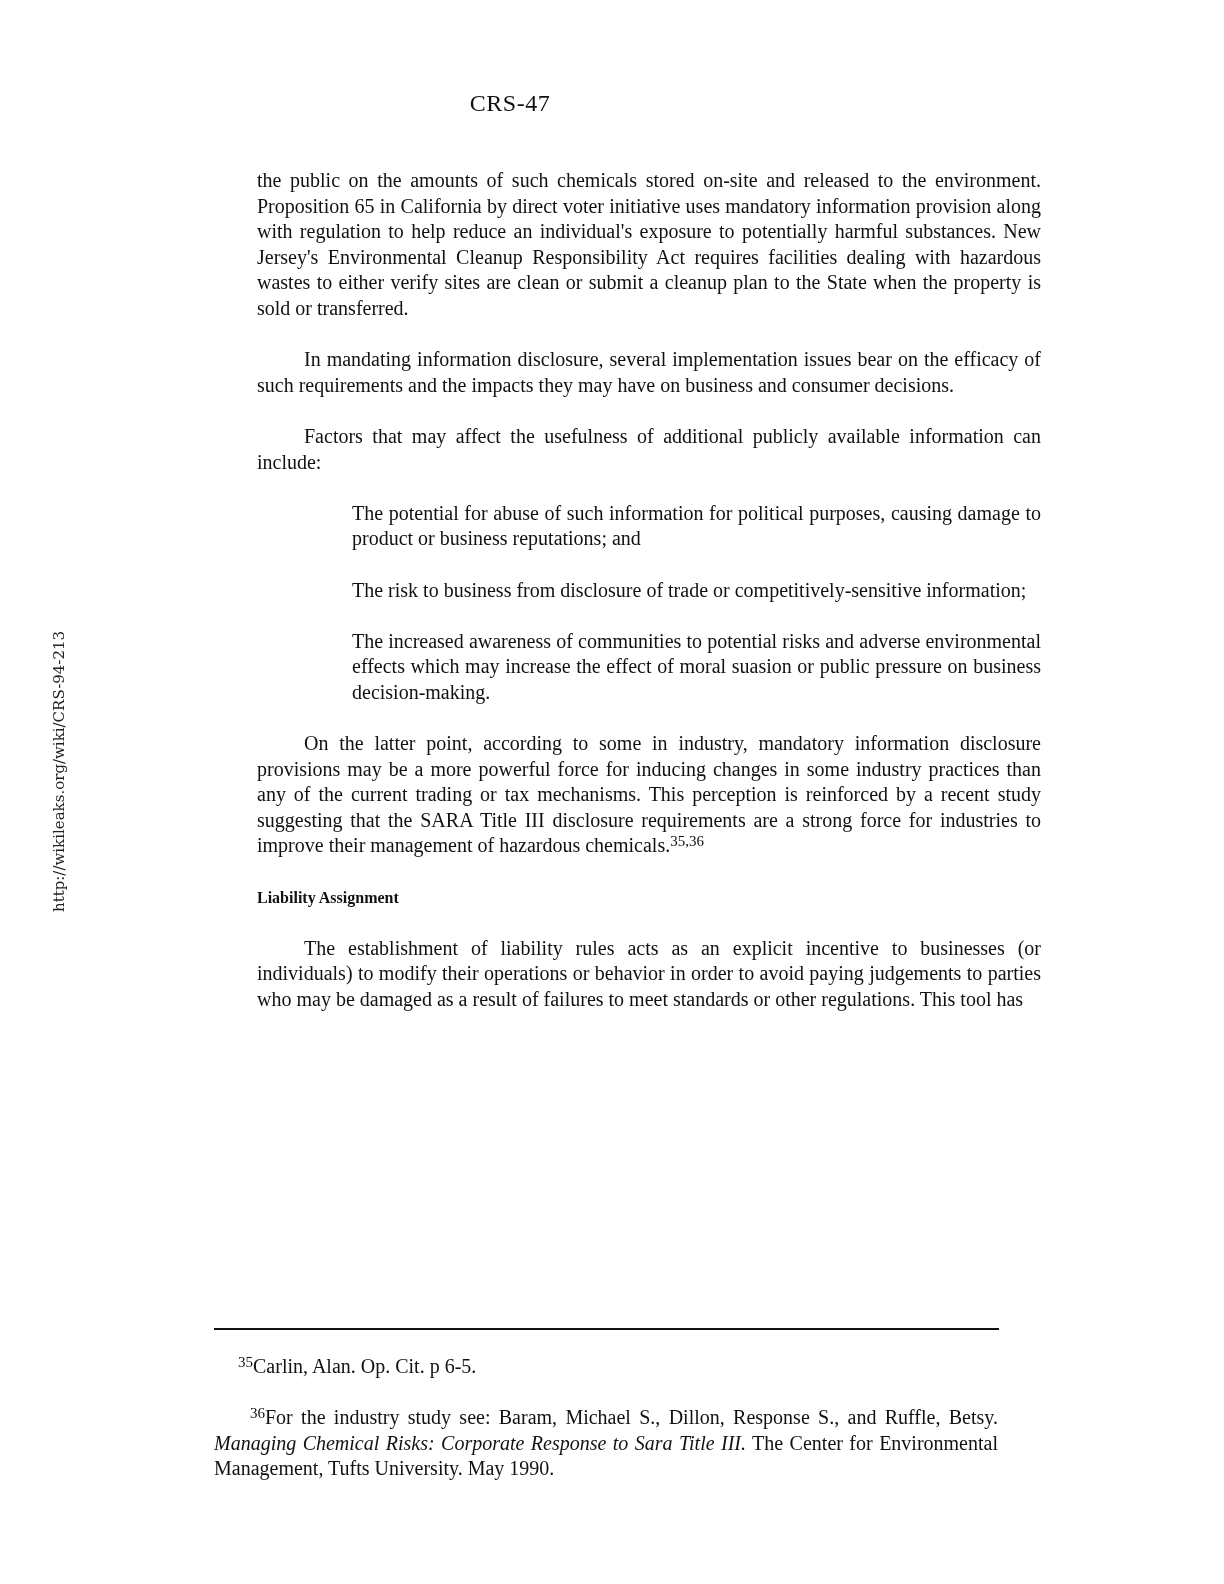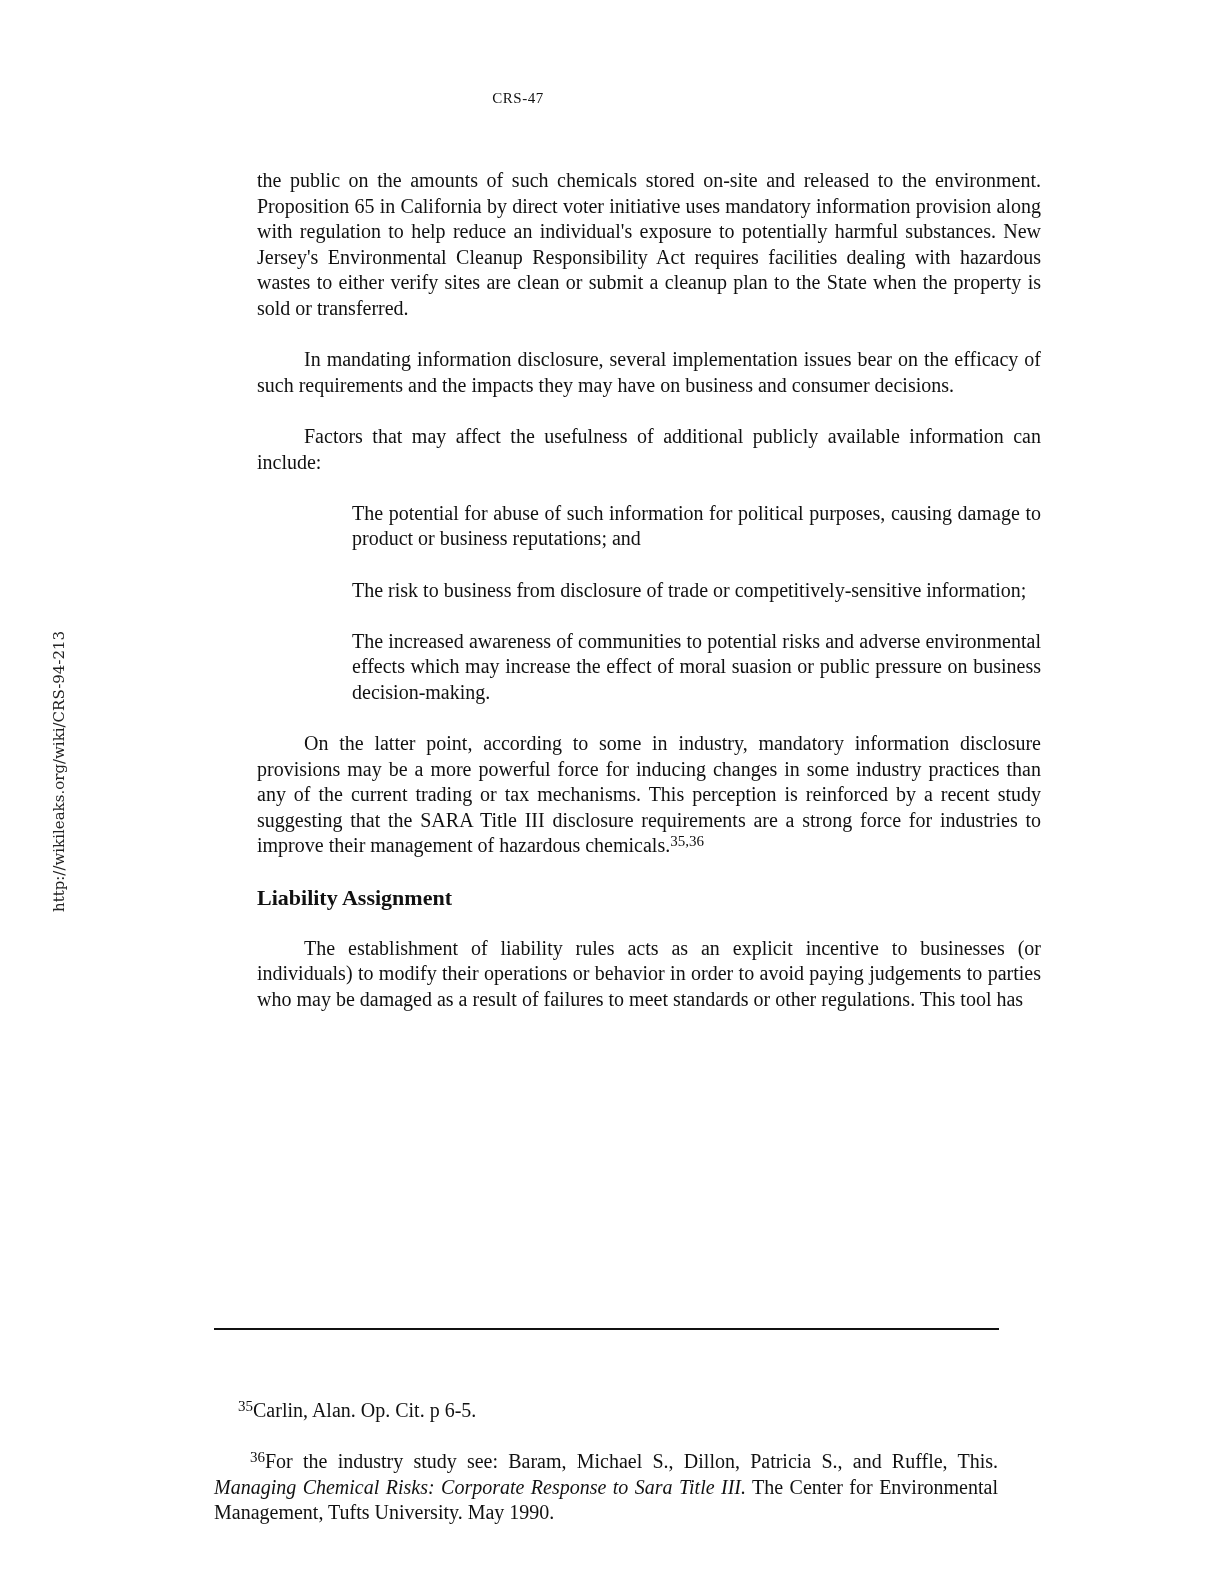--- a/index.html
+++ b/index.html
@@ -11,24 +11,24 @@
       width: 1224px;
       height: 1584px;
       position: relative;
       overflow: hidden;
       font-family: "Liberation Serif", "DejaVu Serif", serif;
       color: #111111;
     }
     .page-header {
       position: absolute;
       top: 90px;
-      left: 12px;
+      left: 4px;
       width: 1012px;
       text-align: center;
-      font-size: 15px;
+      font-size: 24px;
       letter-spacing: 0.5px;
     }
     .side-url {
       position: absolute;
       left: 50px;
       top: 912px;
       transform-origin: 0 0;
       transform: rotate(-90deg);
       font-family: "DejaVu Serif", serif;
       font-size: 15px;
@@ -50,40 +50,40 @@
     }
     .indent {
       text-indent: 47px;
     }
     .block-item {
       margin-left: 95px !important;
     }
     .heading {
       font-weight: bold;
       margin: 0 0 25.6px 0;
-      font-size: 22px;
+      font-size: 16px;
     }
     sup {
       font-size: 15px;
       vertical-align: top;
       position: relative;
       top: -4px;
     }
     .rule {
       position: absolute;
       left: 214px;
       top: 1328px;
       width: 785px;
       height: 2px;
       background: #111;
     }
     .footnotes {
       position: absolute;
       left: 214px;
-      top: 1398px;
+      top: 1354px;
       width: 784px;
       font-size: 20px;
       line-height: 25.6px;
     }
     .footnotes p {
       margin: 0 0 25.6px 0;
       text-align: justify;
     }
     .fn35 {
       padding-left: 24px;
@@ -117,14 +117,14 @@
 
   <div class="heading">Liability Assignment</div>
 
   <p class="indent">The establishment of liability rules acts as an explicit incentive to businesses (or individuals) to modify their operations or behavior in order to avoid paying judgements to parties who may be damaged as a result of failures to meet standards or other regulations. This tool has</p>
 </div>
 
 <div class="rule"></div>
 
 <div class="footnotes">
   <p class="fn35"><sup>35</sup><span>Carlin, Alan. Op. Cit. p 6-5.</span></p>
-  <p class="fn36"><sup>36</sup><span>For the industry study see: Baram, Michael S., Dillon, Patricia S., and Ruffle, This. </span><span class="fn-italic">Managing Chemical Risks: Corporate Response to Sara Title III.</span><span> The Center for Environmental Management, Tufts University. May 1990.</span></p>
+  <p class="fn36"><sup>36</sup><span>For the industry study see: Baram, Michael S., Dillon, Response S., and Ruffle, Betsy. </span><span class="fn-italic">Managing Chemical Risks: Corporate Response to Sara Title III.</span><span> The Center for Environmental Management, Tufts University. May 1990.</span></p>
 </div>
 
 </body></html>

